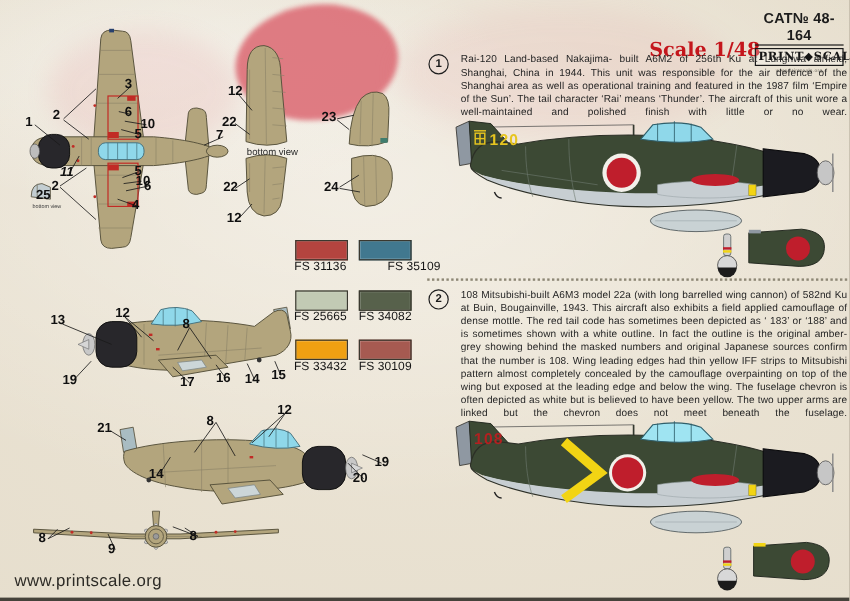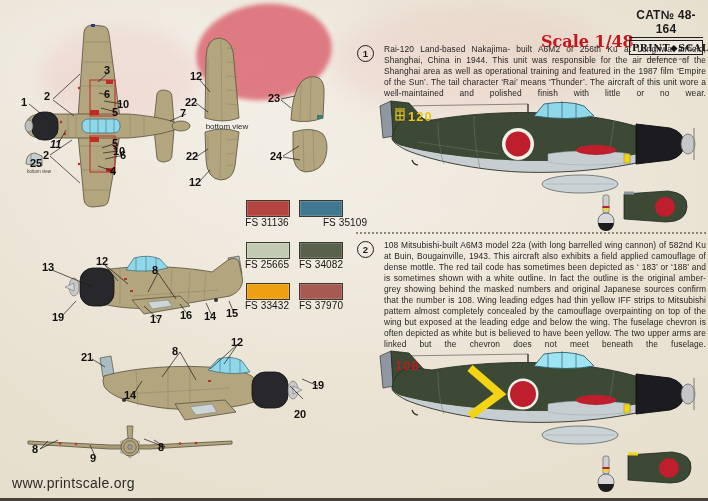--- a/index.html
+++ b/index.html
@@ -164,21 +164,21 @@
   <div class="chip-label" style="left:292px;top:217px;margin-left:24px;">FS 35109</div>
 
   <div class="chip" style="left: 246px; top: 242px; background: rgb(194, 202, 180);"></div>
   <div class="chip" style="left: 299px; top: 242px; background: rgb(87, 97, 75);"></div>
   <div class="chip-label" style="left:238px;top:259px;">FS 25665</div>
   <div class="chip-label" style="left:292px;top:259px;">FS 34082</div>
 
   <div class="chip" style="left: 246px; top: 283px; background: rgb(239, 160, 18);"></div>
   <div class="chip" style="left: 299px; top: 283px; background: rgb(166, 90, 81);"></div>
   <div class="chip-label" style="left:238px;top:300px;">FS 33432</div>
-  <div class="chip-label" style="left:292px;top:300px;">FS 37970</div>
+  <div class="chip-label" style="left:292px;top:300px;">FS 30109</div>
 
   <svg style="left:40px;top:250px;" width="212" height="82" viewBox="0 0 212 82">
     <polygon points="188,8 199,6 202,24 194,27" fill="#a9bcc2" stroke="#56503b" stroke-width=".7"></polygon>
     <path d="M52,22 C90,14 140,16 172,22 L188,10 Q196,6 199,12 L202,26 C204,34 200,42 190,46 L120,58 C90,60 64,56 52,50 Q45,36 52,22 Z" fill="#b3a57d" stroke="#56503b" stroke-width=".8"></path>
     <g stroke="#8a8166" stroke-width=".5" fill="none">
       <line x1="80" y1="20" x2="80" y2="54"></line>
         <line x1="132" y1="19" x2="130" y2="57"></line>
       <line x1="150" y1="21" x2="148" y2="54"></line>
         <line x1="166" y1="23" x2="164" y2="50"></line>
       <line x1="92" y1="46" x2="178" y2="40"></line>
@@ -427,20 +427,20 @@
   <span class="co" style="left:150px;top:313px;">17</span>
   <span class="co" style="left:180px;top:309px;">16</span>
   <span class="co" style="left:204px;top:310px;">14</span>
   <span class="co" style="left:226px;top:307px;">15</span>
 
   <span class="co" style="left:81px;top:351px;">21</span>
   <span class="co" style="left:172px;top:345px;">8</span>
   <span class="co" style="left:124px;top:389px;">14</span>
   <span class="co" style="left:231px;top:336px;">12</span>
   <span class="co" style="left:312px;top:379px;">19</span>
-  <span class="co" style="left:294px;top:408px;">20</span>
+  <span class="co" style="left:294px;top:393px;">20</span>
 
   <span class="co" style="left:32px;top:443px;">8</span>
   <span class="co" style="left:90px;top:452px;">9</span>
   <span class="co" style="left:158px;top:441px;">8</span>
 
   <div class="scan-edge"></div>
 </div>
 
 </body></html>

